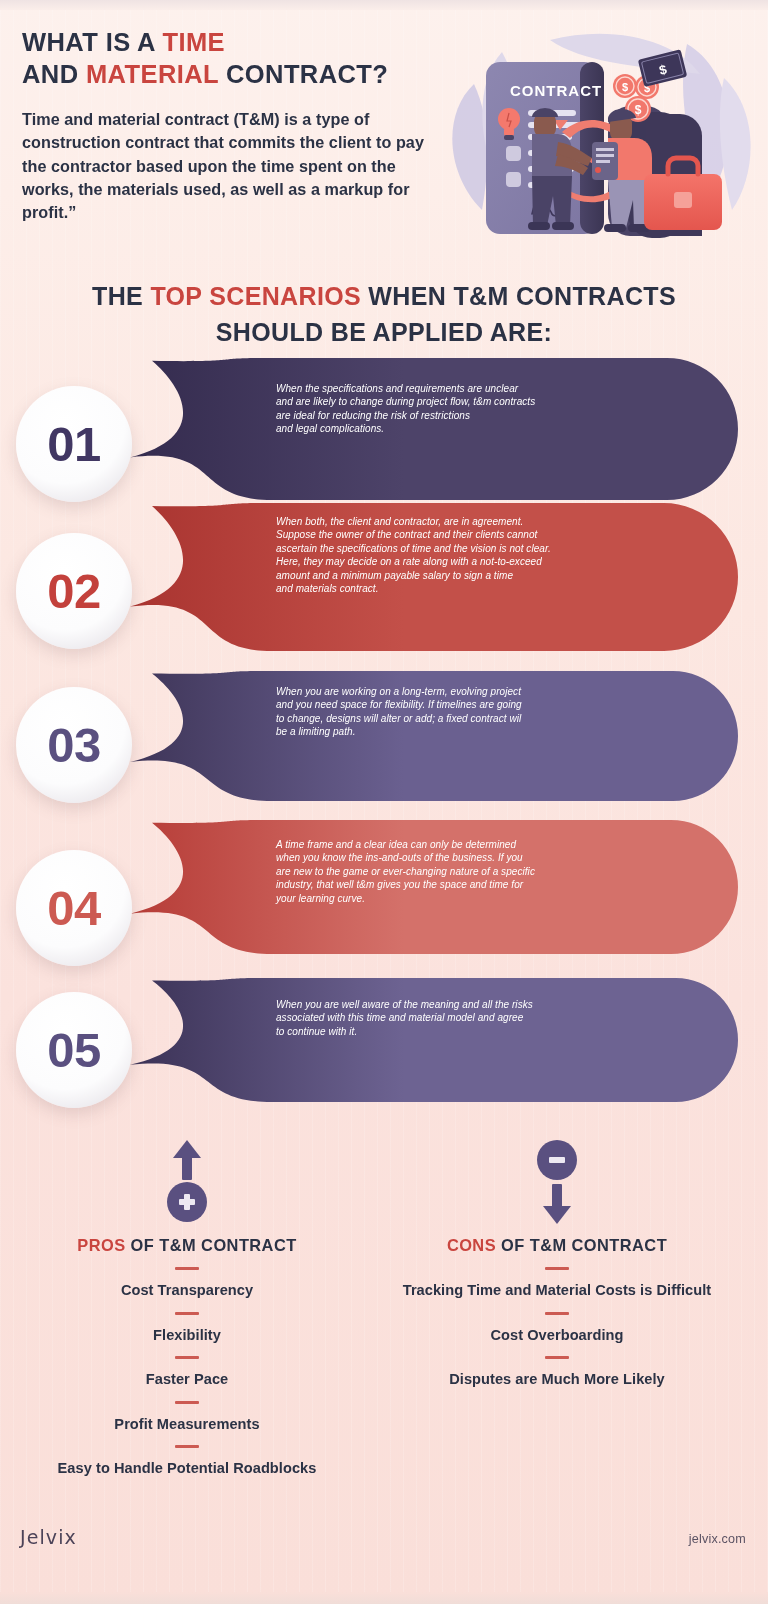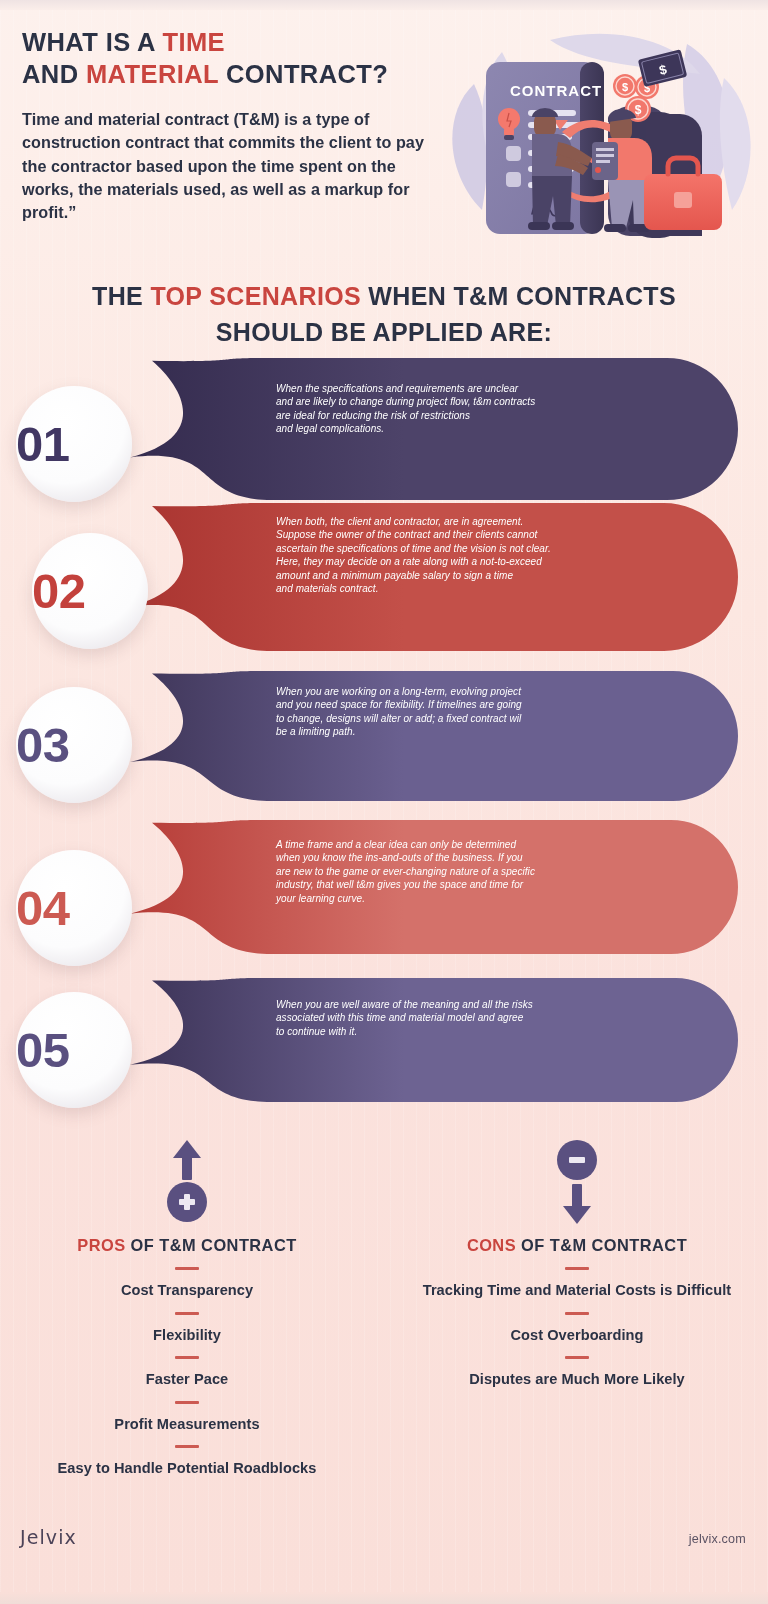--- a/index.html
+++ b/index.html
@@ -51,29 +51,29 @@
   
   .cards{position:absolute;left:0;top:0;width:768px;height:1604px;z-index:4;}
   .card{position:absolute;left:0;width:768px;}
   .card svg{position:absolute;left:0;top:0;display:block;}
   .card .body{
     position:absolute;color:#ffffff;font-size:10px;line-height:1.345;
     font-weight:normal;letter-spacing:.06px;white-space:pre-line;font-style:italic;
   }
   .numcircle{
     position:absolute;border-radius:50%;
-    display:flex;align-items:center;
+    display:flex;align-items:center;justify-content:center;
     font-size:49px;font-weight:bold;letter-spacing:-.5px;
   }
 
   
   .pc{position:absolute;top:1140px;left:0;width:768px;z-index:5;}
   .col{position:absolute;top:0;text-align:center;}
   .col.left{left:22px;width:330px;}
-  .col.right{left:412px;width:330px;}
+  .col.right{left:392px;width:330px;}
   .icon-wrap{height:90px;display:flex;flex-direction:column;align-items:center;justify-content:flex-start;}
   .pc-title{
     margin-top:6px;font-size:16.4px;font-weight:bold;letter-spacing:.45px;color:#2b3245;
   }
   .pc-title .hl{color:#c9453f;}
   .pc-list{margin-top:12px;}
   .pc-divider{width:24px;height:3px;background:#cc5a52;margin:12px auto 12px auto;border-radius:1px;}
   .pc-item{font-size:14.6px;font-weight:bold;color:#2b3245;line-height:1.2;letter-spacing:.05px;text-align:center;}
 
   
@@ -256,21 +256,21 @@
               <stop offset="1" stop-color="#c35049"></stop>
             </linearGradient>
             <radialGradient id="cs1" cx="0.5" cy="0.38" r="0.62">
               <stop offset="0" stop-color="#ffffff"></stop>
               <stop offset="0.70" stop-color="#fbfbfc"></stop>
               <stop offset="1" stop-color="#dcdadf"></stop>
             </radialGradient>
           </defs>
           <path d="M 152 2.96 C 242 4.4399999999999995 212 0 262 0 L 664 0 A 74 74 0 0 1 664 148 L 272 148 C 192 148 222 91.76 130 103.6 C 212 81.4 182 29.6 152 2.96 Z" fill="url(#cg1)"></path>
         </svg>
-        <div class="numcircle" style="left: 32px; top: 30px; width: 116px; height: 116px; background: radial-gradient(circle at 42% 32%, rgb(255, 255, 255) 0%, rgb(252, 252, 253) 58%, rgb(231, 228, 233) 88%, rgb(217, 214, 220) 100%); box-shadow: rgba(120, 90, 95, 0.18) 0px 6px 16px; color: rgb(195, 65, 60);">
+        <div class="numcircle" style="left: 16px; top: 30px; width: 116px; height: 116px; background: radial-gradient(circle at 42% 32%, rgb(255, 255, 255) 0%, rgb(252, 252, 253) 58%, rgb(231, 228, 233) 88%, rgb(217, 214, 220) 100%); box-shadow: rgba(120, 90, 95, 0.18) 0px 6px 16px; color: rgb(195, 65, 60);">
           <span>02</span>
         </div>
         <div class="body" style="left: 276px; top: 12px; width: 440px;">When both, the client and contractor, are in agreement.
 Suppose the owner of the contract and their clients cannot
 ascertain the specifications of time and the vision is not clear.
 Here, they may decide on a rate along with a not-to-exceed
 amount and a minimum payable salary to sign a time
 and materials contract.</div>
       </div>
       <div class="card" style="top: 671px; height: 130px;">

